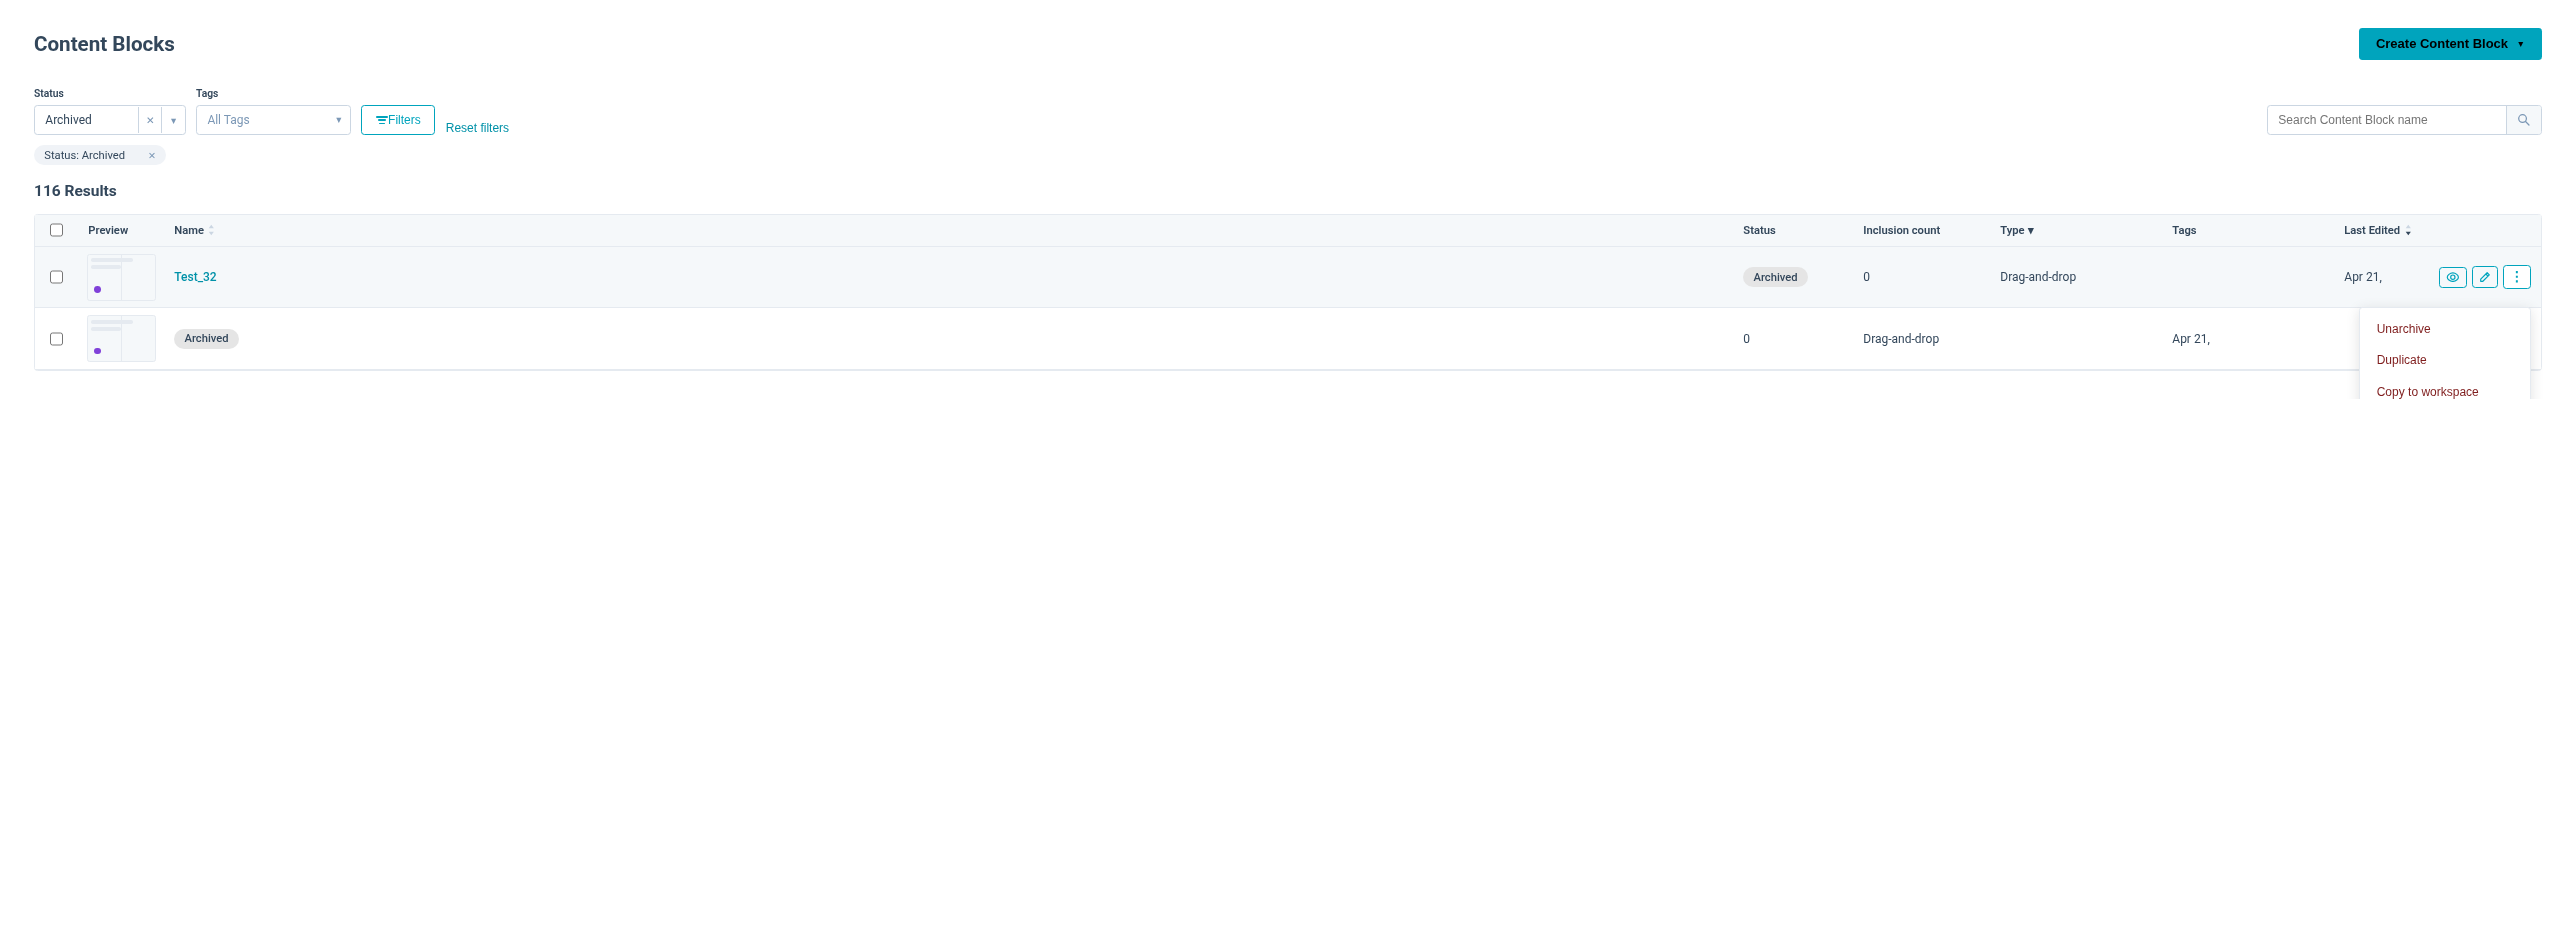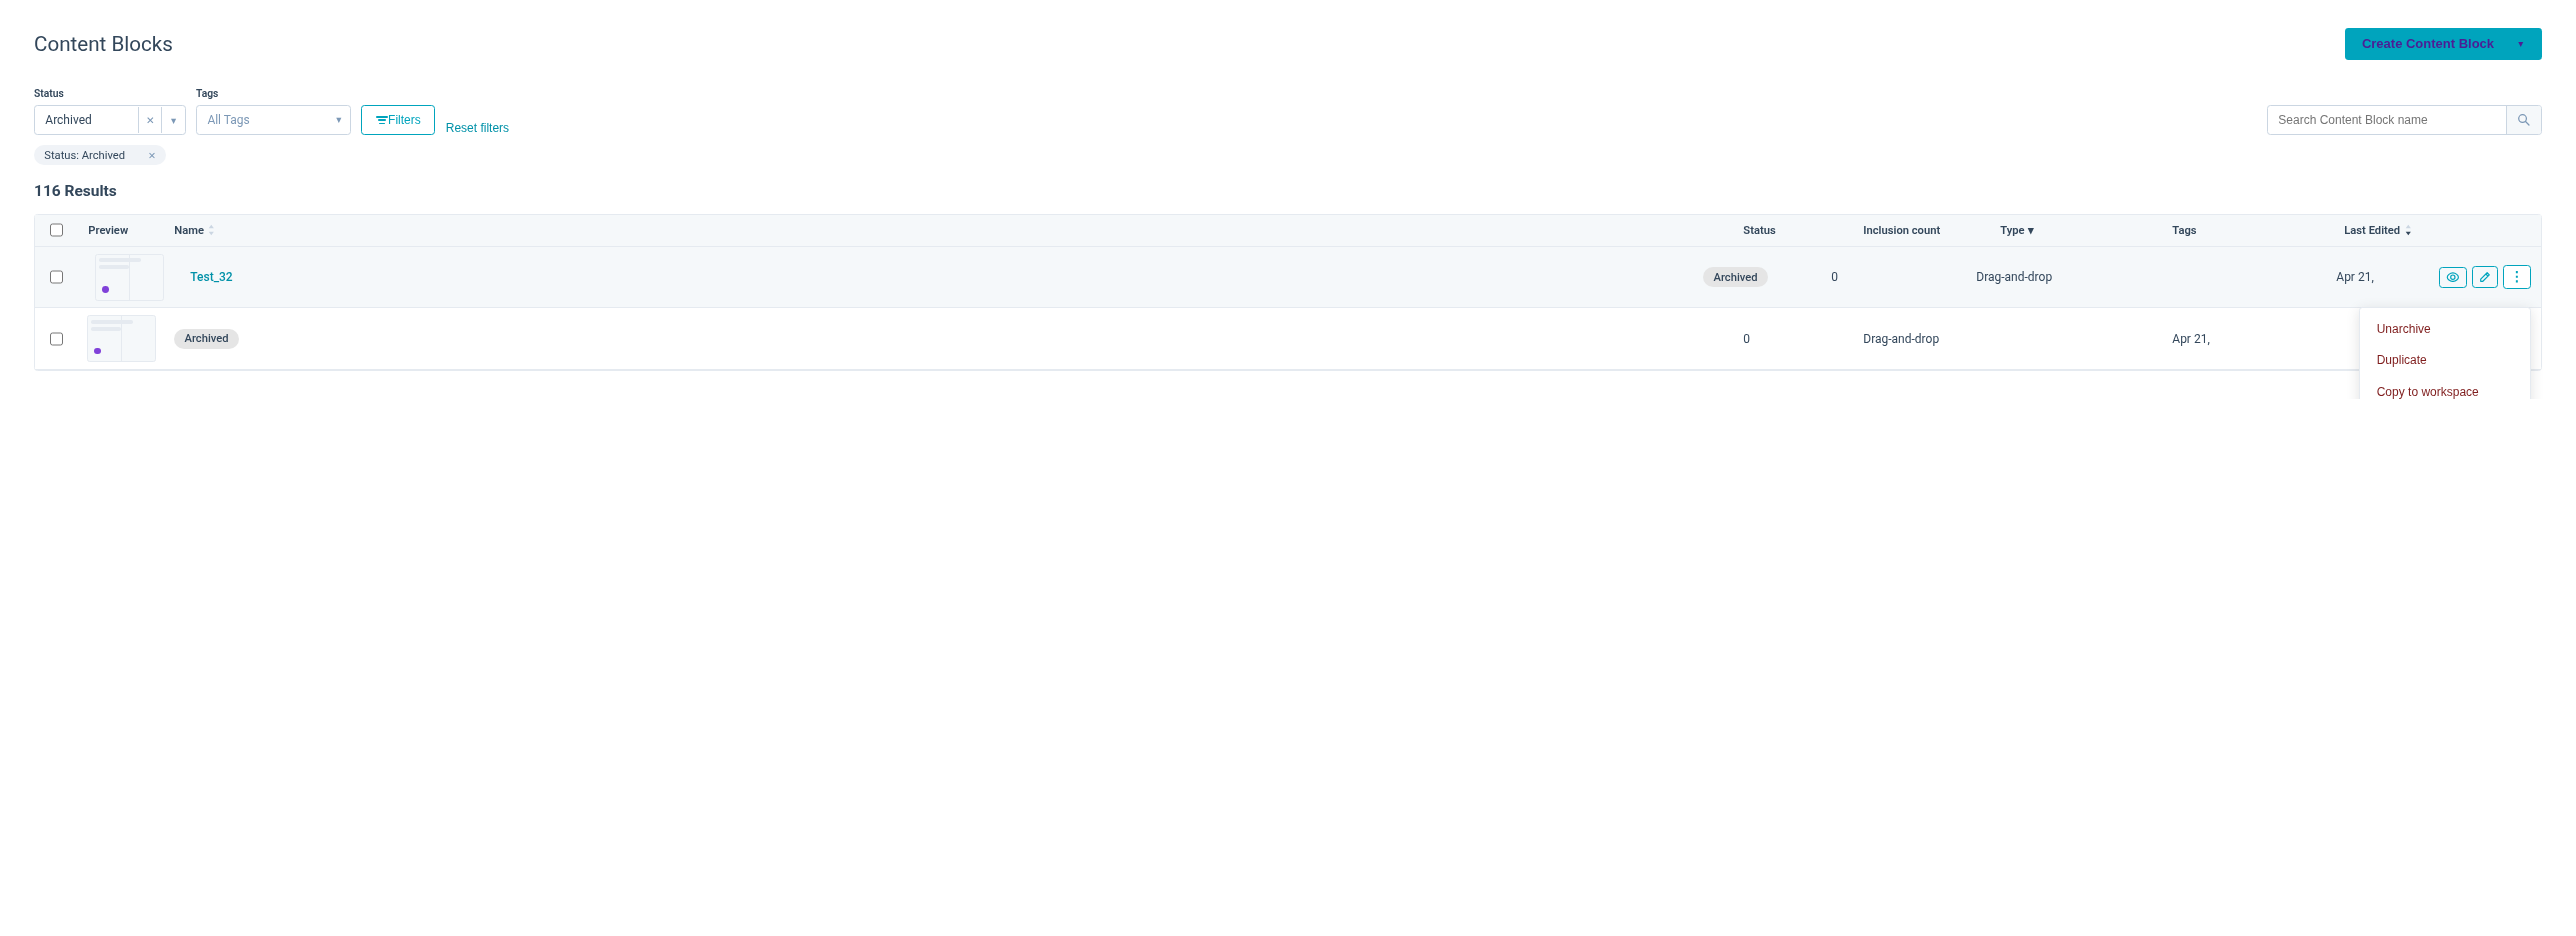--- a/index.html
+++ b/index.html
@@ -15,35 +15,35 @@
       position: relative;
     }
     .page-header {
       display: flex;
       justify-content: space-between;
       align-items: center;
       margin-bottom: 27.5px;
     }
     .page-title {
       font-size: 20.6px;
-      font-weight: 400;
+      font-weight: 700;
       color: #33475b;
     }
     .create-btn {
       background: #00a4bd;
-      color: #4c1d95;
+      color: #000000;
       border: none;
       border-radius: 3.4px;
       padding: 8.6px 17px;
       font-size: 13px;
       font-weight: 600;
       cursor: pointer;
       display: flex;
       align-items: center;
-      gap: 19px;
+      gap: 5px;
     }
     .create-btn .dropdown-arrow {
       font-size: 8.6px;
       margin-left: 3.4px;
     }
     .filters-section {
       margin-bottom: 13.7px;
     }
     .filter-label {
       font-size: 10.3px;
@@ -492,21 +492,21 @@
         <span class="sort-icon">
           <svg width="8.6" height="12" viewBox="0 0 10 14" fill="none">
             <path d="M5 1L2 5H8L5 1Z" fill="#cbd6e2"></path>
             <path d="M5 13L8 9H2L5 13Z" fill="#33475b"></path>
           </svg>
         </span>
       </div>
       <div class="th"></div>
     </div>
 
-    <div class="table-row active" style="position:relative;gap:8px;">
+    <div class="table-row active" style="position:relative;">
       <div class="td checkbox-cell">
         <input type="checkbox" class="checkbox" style="">
       </div>
       <div class="td preview-cell">
         <div class="preview-thumb">
           <div class="preview-line"></div>
           <div class="preview-line short"></div>
           <div class="preview-divider"></div>
           <div class="preview-dot"></div>
         </div>

